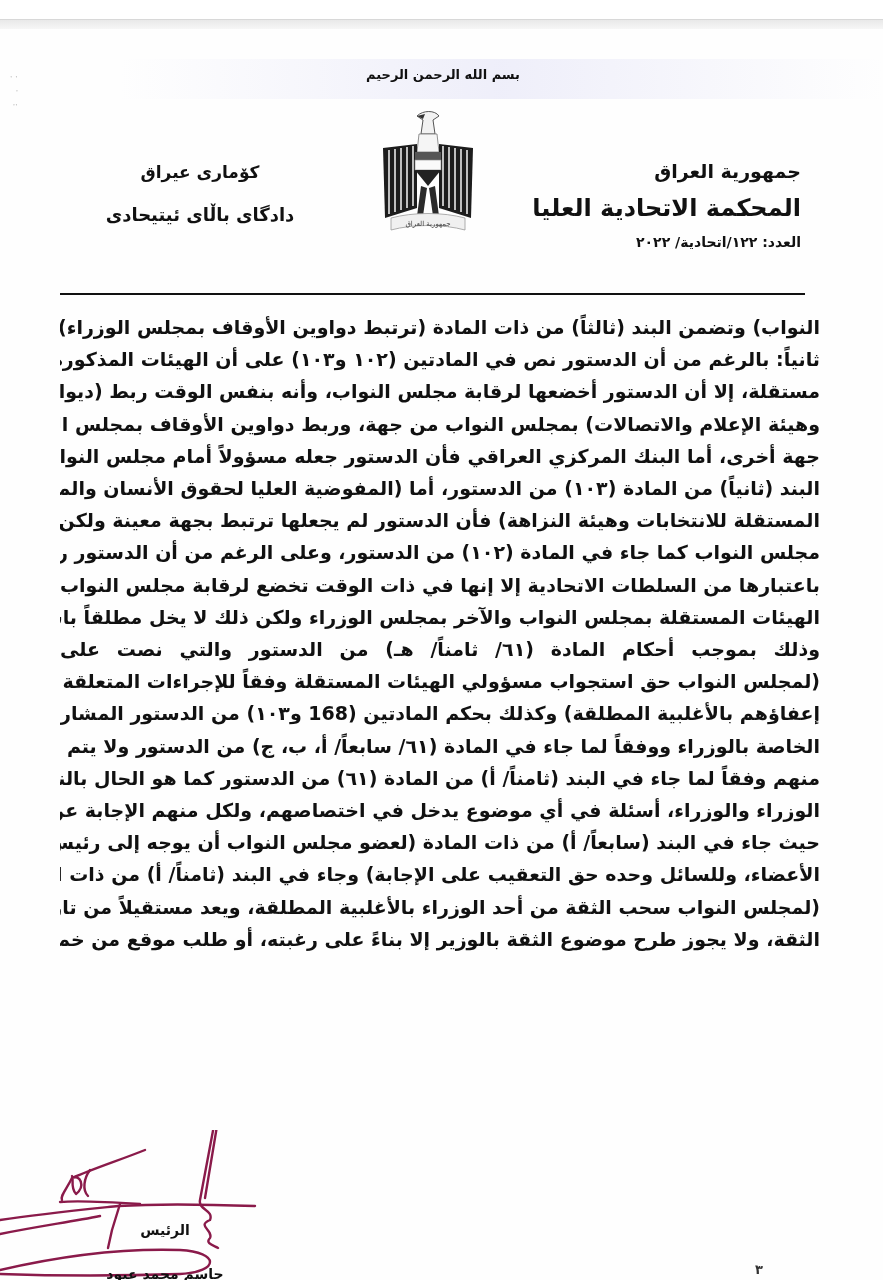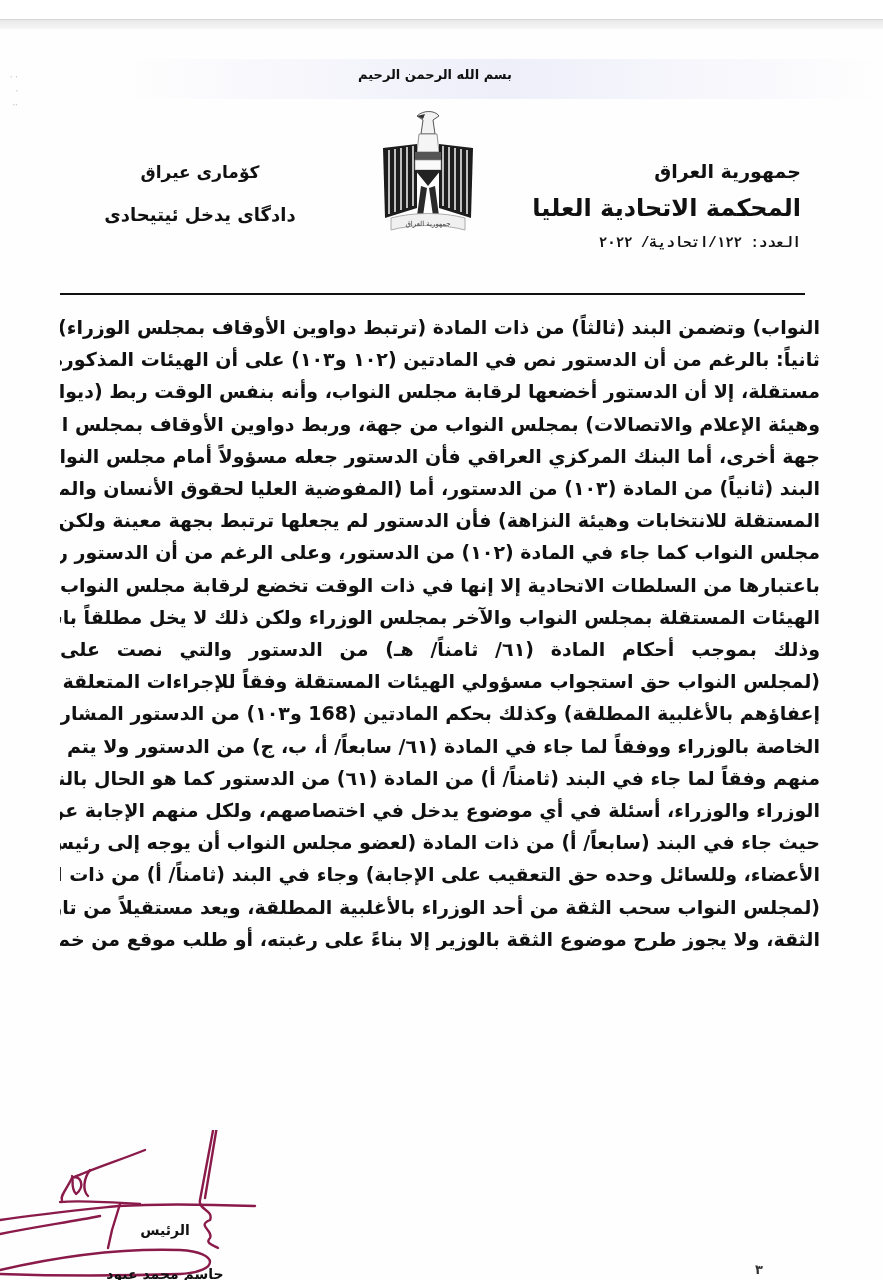--- a/index.html
+++ b/index.html
@@ -19,29 +19,29 @@
     }
     .page {
       position: absolute; left: 0; top: 29px; width: 883px; height: 1251px;
       background: #fefefe;
     }
     .page-tint {
       position: absolute; left: 120px; top: 30px; width: 763px; height: 40px;
       background: linear-gradient(90deg, rgba(235,235,250,0) 0%, rgba(232,232,248,0.7) 50%, rgba(235,235,250,0) 100%);
     }
     .basmala {
-      position: absolute; top: 67px; left: 4px; width: 862px; text-align: center;
+      position: absolute; top: 67px; left: 12px; width: 862px; text-align: center;
       font-size: 13px; font-weight: bold; direction: rtl;
     }
     .header-right {
       position: absolute; right: 82px; top: 160px; direction: rtl; text-align: right;
     }
     .header-right .country { font-size: 19px; font-weight: bold; display:block; }
     .header-right .court { font-size: 24px; font-weight: bold; display:block; margin-top: 12px; letter-spacing: 0.5px; }
-    .header-right .ref { font-size: 14px; font-weight: bold; display:block; margin-top: 12px; font-family: Liberation Mono, monospace; }
+    .header-right .ref { font-size: 14px; font-weight: bold; display:block; margin-top: 12px; }
     .header-left {
       position: absolute; left: 95px; top: 162px; width: 210px; direction: rtl; text-align: center;
     }
     .header-left .country-ku { font-size: 17px; font-weight: bold; display:block; }
     .header-left .court-ku { font-size: 18px; font-weight: bold; display:block; margin-top: 22px; }
     .emblem {
       position: absolute; left: 373px; top: 108px; width: 110px; height: 130px;
     }
     .rule {
       position: absolute; left: 60px; top: 293px; width: 745px; height: 2px; background: #111;
@@ -85,21 +85,21 @@
 <div class="basmala">بسم الله الرحمن الرحيم</div>
 
 <div class="header-right">
   <span class="country">جمهورية العراق</span>
   <span class="court">المحكمة الاتحادية العليا</span>
   <span class="ref">العدد: ١٢٢/اتحادية/ ٢٠٢٢</span>
 </div>
 
 <div class="header-left">
   <span class="country-ku">كۆمارى عيراق</span>
-  <span class="court-ku">دادگاى يدخل ئيتيحادى</span>
+  <span class="court-ku">دادگاى باڵاى ئيتيحادى</span>
 </div>
 
 <svg class="emblem" viewBox="0 0 110 130">
 
   <path d="M44 8 C50 2, 62 2, 66 8 L60 12 L62 26 L48 26 L50 12 Z" fill="#f2f2f2" stroke="#555" stroke-width="1"></path>
   <path d="M44 8 L52 6 L50 11 Z" fill="#333"></path>
 
   <path d="M46 26 L64 26 L66 44 L44 44 Z" fill="#f5f5f5" stroke="#777" stroke-width="0.8"></path>
 
   <path d="M10 40 L44 36 L44 100 L12 110 Z" fill="#1d1d1d"></path>

